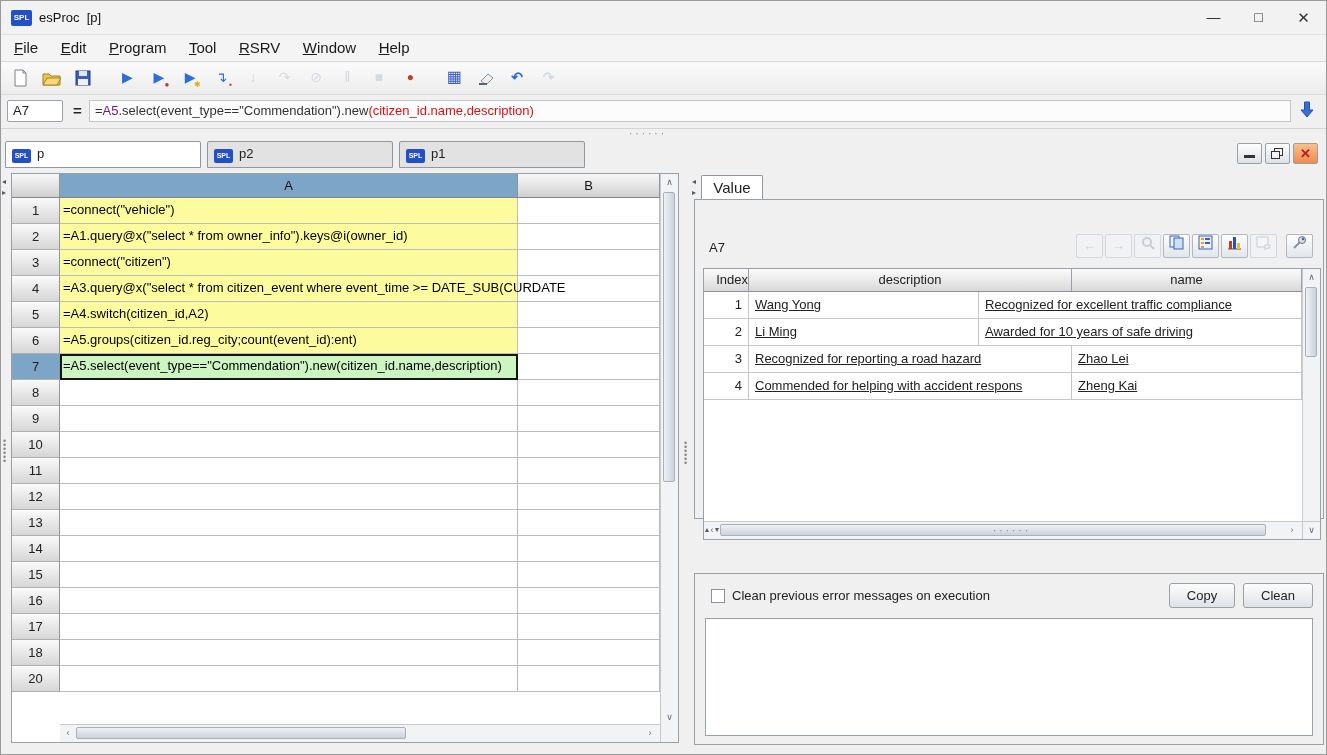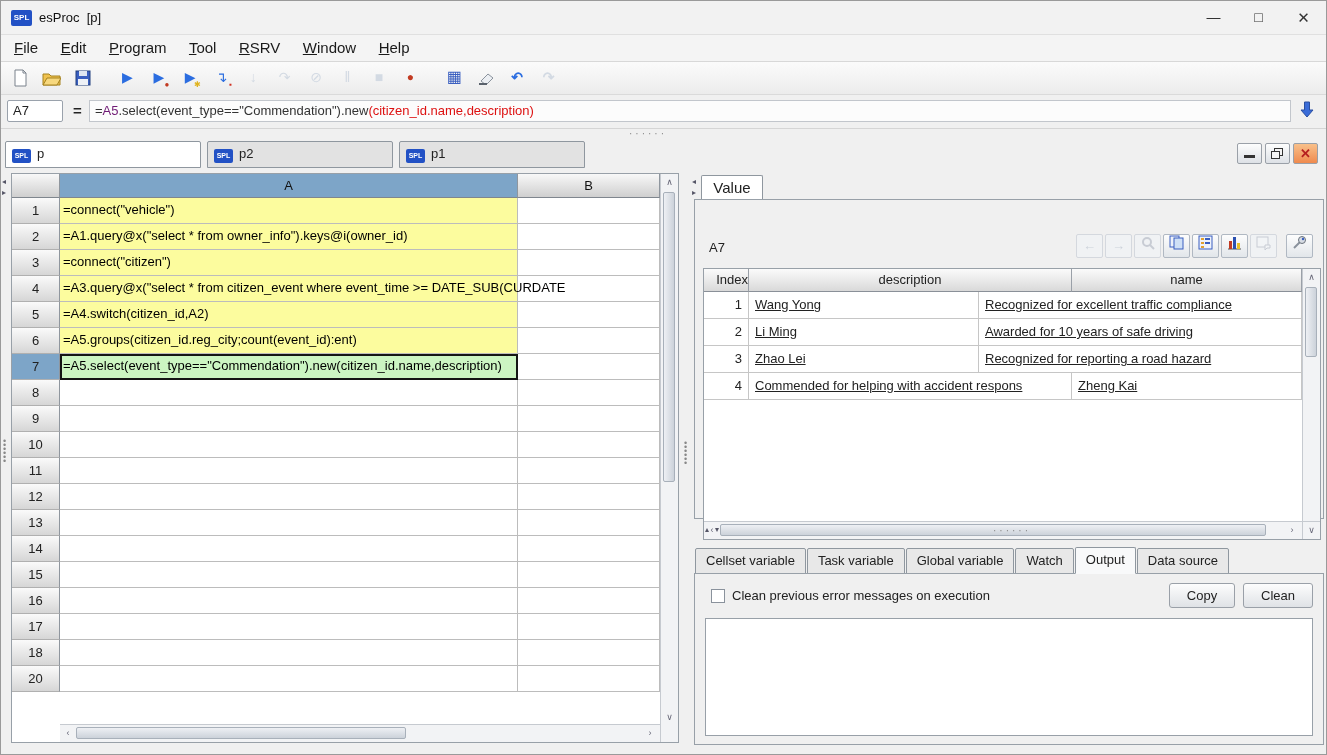--- a/index.html
+++ b/index.html
@@ -386,22 +386,22 @@
           <div class="vtc c-name"><u>Wang Yong</u></div>
           <div class="vtc c-desc"><u>Recognized for excellent traffic compliance</u></div>
         </div>
         <div class="vtrow">
           <div class="vtc c-idx">2</div>
           <div class="vtc c-name"><u>Li Ming</u></div>
           <div class="vtc c-desc"><u>Awarded for 10 years of safe driving</u></div>
         </div>
         <div class="vtrow">
           <div class="vtc c-idx">3</div>
+          <div class="vtc c-desc"><u>Recognized for reporting a road hazard</u></div>
           <div class="vtc c-name"><u>Zhao Lei</u></div>
-          <div class="vtc c-desc"><u>Recognized for reporting a road hazard</u></div>
         </div>
         <div class="vtrow">
           <div class="vtc c-idx">4</div>
           <div class="vtc c-desc"><u>Commended for helping with accident respons</u></div>
           <div class="vtc c-name"><u>Zheng Kai</u></div>
         </div>
         <div class="sb-v vt-vsb">
           <div class="sb-arrow" style="line-height:16px;">∧</div>
           <div class="thumb-v" style="top:18px; height:70px;"></div>
         </div>
@@ -410,23 +410,20 @@
           <div class="thumb-h" style="width:546px;"></div>
           <div class="sb-arrow" style="position:absolute; right:2px; width:16px; line-height:16px;">›</div>
         </div>
         <div class="vt-corner">∨</div>
       </div>
     </div>
 
     <div class="split-arrows">▴▾</div>
     <div class="dots-h dh-mid" style="position:absolute;">······</div>
 
-    <div class="btabs">
-      <span class="btab">Cellset variable</span><span class="btab">Task variable</span><span class="btab">Global variable</span><span class="btab">Watch</span><span class="btab active">Output</span><span class="btab">Data source</span>
-    </div>
 
     <div class="obox">
       <div class="chkrow">
         <span class="chk"></span><span class="chklbl">Clean previous error messages on execution</span>
       </div>
       <div class="pbtn b-copy">Copy</div>
       <div class="pbtn b-clean">Clean</div>
       <div class="outarea"></div>
     </div>
   </div>

